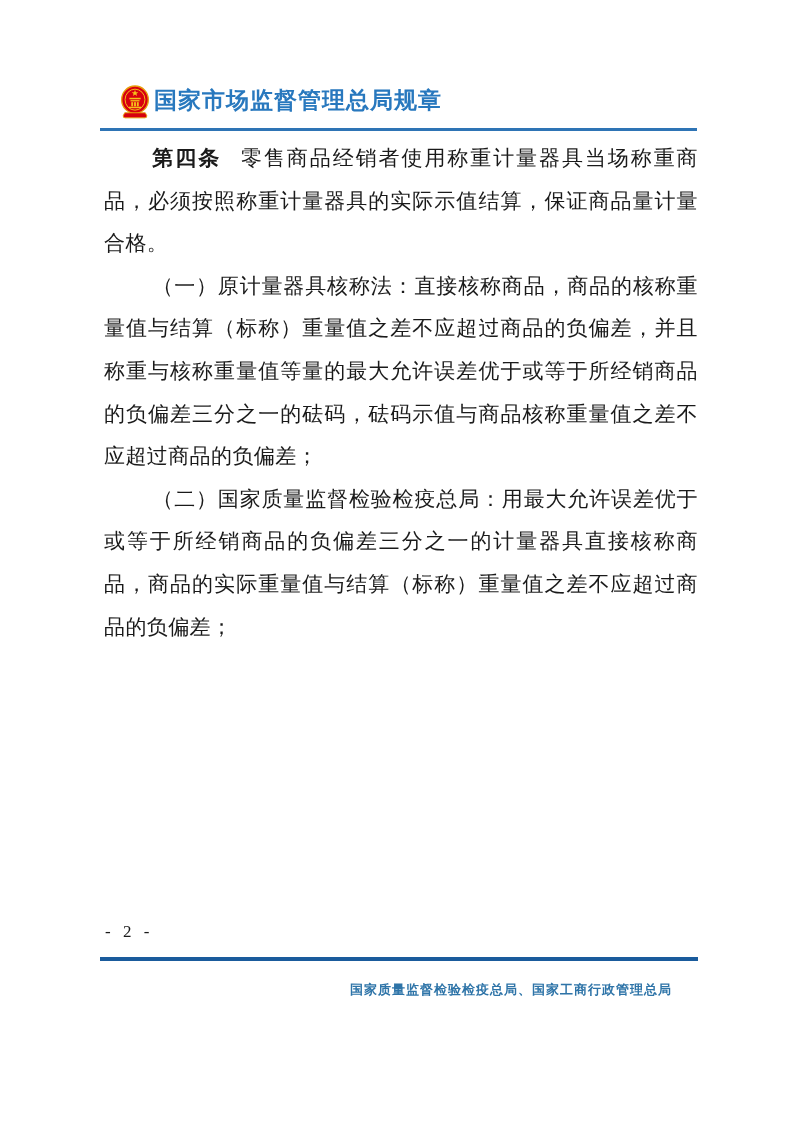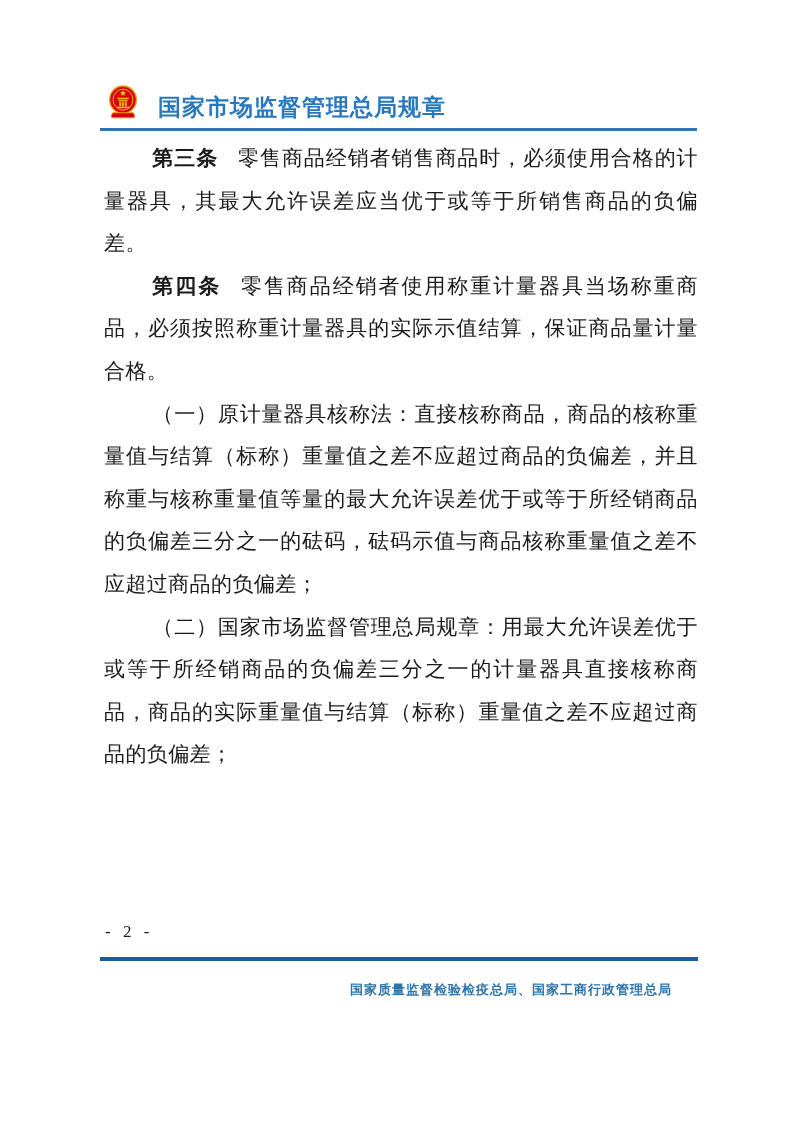--- a/index.html
+++ b/index.html
@@ -12,25 +12,25 @@
     width: 793px;
     height: 1122px;
     background: #ffffff;
     overflow: hidden;
     font-family: "Liberation Serif", "DejaVu Serif", serif;
     color: #1a1a1a;
   }
   
   .header {
     position: absolute;
-    left: 108px;
+    left: 120px;
     top: 85px;
     display: flex;
-    align-items: flex-end;
-    gap: 20px;
+    align-items: flex-start;
+    gap: 4px;
   }
   .emblem {
     width: 30px;
     height: 34px;
     flex: 0 0 auto;
   }
   .header-title {
     font-family: "Liberation Sans", "DejaVu Sans", sans-serif;
     font-weight: 700;
     font-size: 23px;
@@ -122,24 +122,23 @@
         <rect x="9.5" y="23" width="13" height="1.6" fill="#F5C11A"></rect>
         <path d="M5 29.5 h22 l1.5 3 a2 2 0 0 1 -2 2.4 h-21 a2 2 0 0 1 -2 -2.4 z" fill="#D7000F" stroke="#E89E0C" stroke-width="1"></path>
       </svg>
     </span>
     <span class="header-title">国家市场监督管理总局规章</span>
   </div>
 
   <div class="rule-top"></div>
 
   <div class="body-text">
-    <p><b class="article-label">第三条</b><span>零售商品经销者销售商品时，必须使用合格的计量器具，其最大允许误差应当优于或等于所销售商品的负偏差。</span></p>
     <p><b class="article-label">第四条</b><span>零售商品经销者使用称重计量器具当场称重商品，必须按照称重计量器具的实际示值结算，保证商品量计量合格。</span></p>
     <p><b class="article-label"></b><span>（一）原计量器具核称法：直接核称商品，商品的核称重量值与结算（标称）重量值之差不应超过商品的负偏差，并且称重与核称重量值等量的最大允许误差优于或等于所经销商品的负偏差三分之一的砝码，砝码示值与商品核称重量值之差不应超过商品的负偏差；</span></p>
-    <p><b class="article-label"></b><span>（二）国家市场监督管理总局规章：用最大允许误差优于或等于所经销商品的负偏差三分之一的计量器具直接核称商品，商品的实际重量值与结算（标称）重量值之差不应超过商品的负偏差；</span></p>
+    <p><b class="article-label"></b><span>（二）国家质量监督检验检疫总局：用最大允许误差优于或等于所经销商品的负偏差三分之一的计量器具直接核称商品，商品的实际重量值与结算（标称）重量值之差不应超过商品的负偏差；</span></p>
   </div>
 
   <div class="page-number">- 2 -</div>
 
   <div class="rule-bottom"></div>
 
   <div class="footer">
     <div>国家质量监督检验检疫总局、国家工商行政管理总局</div>
   </div>
 

